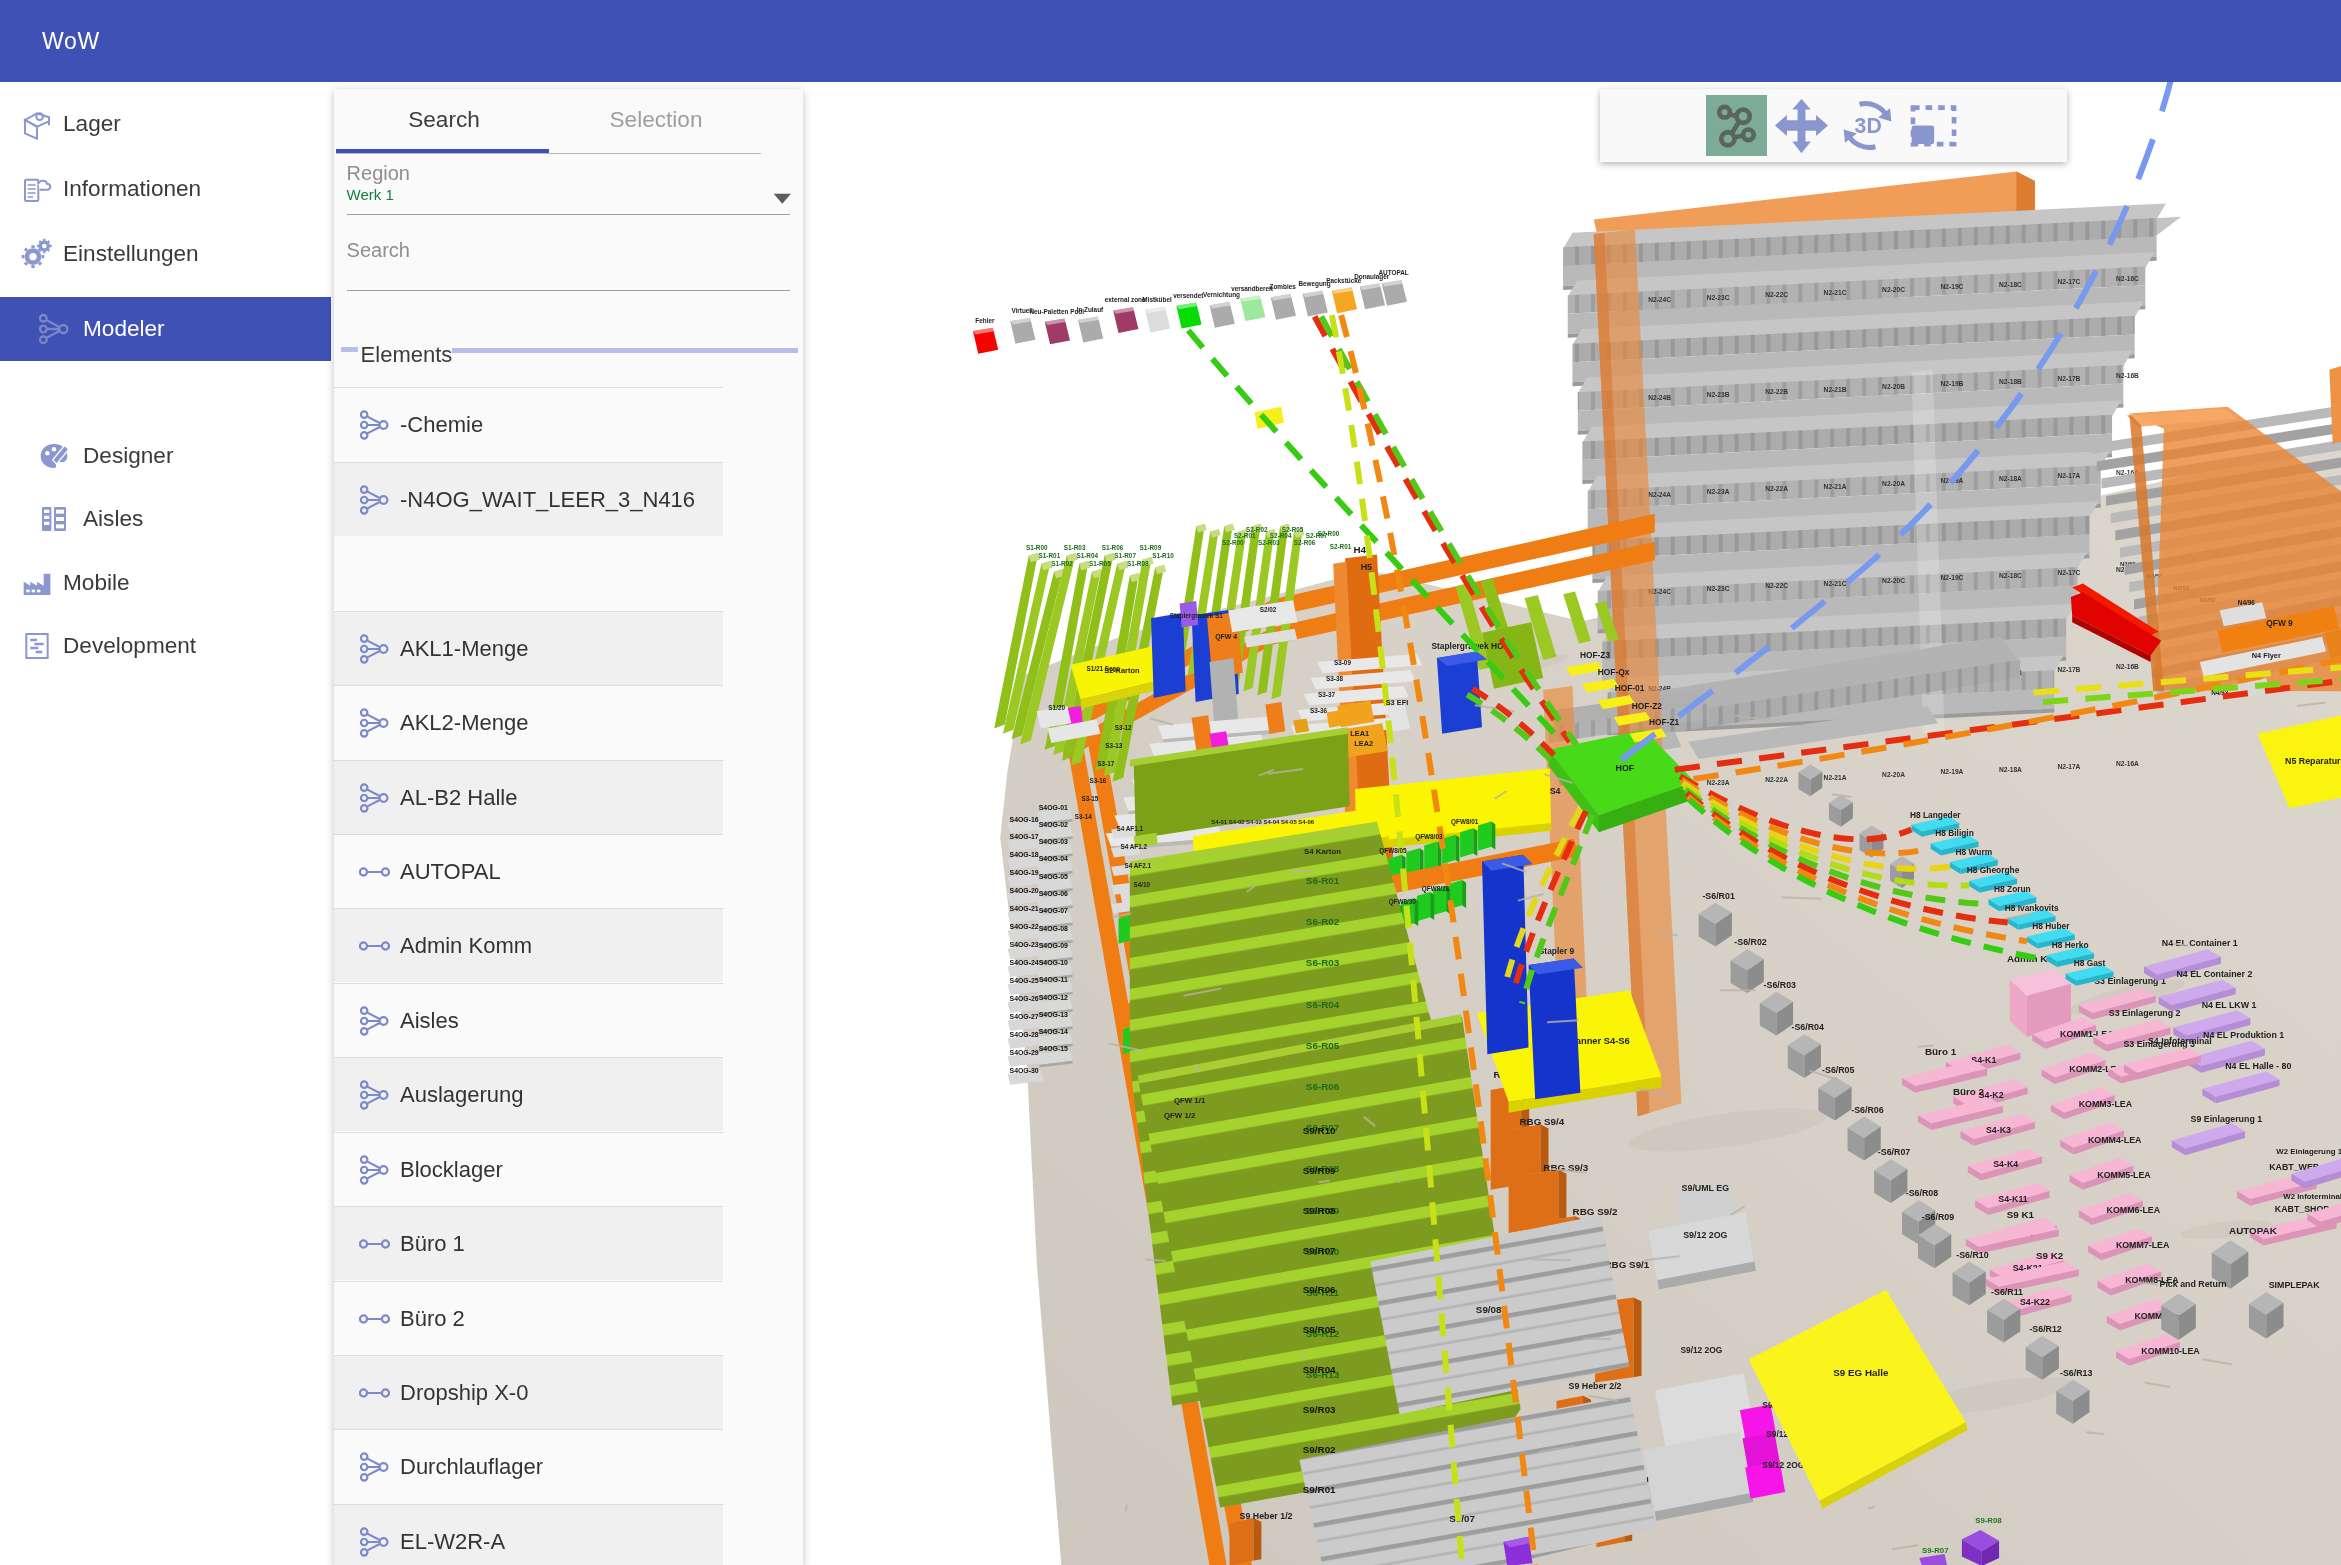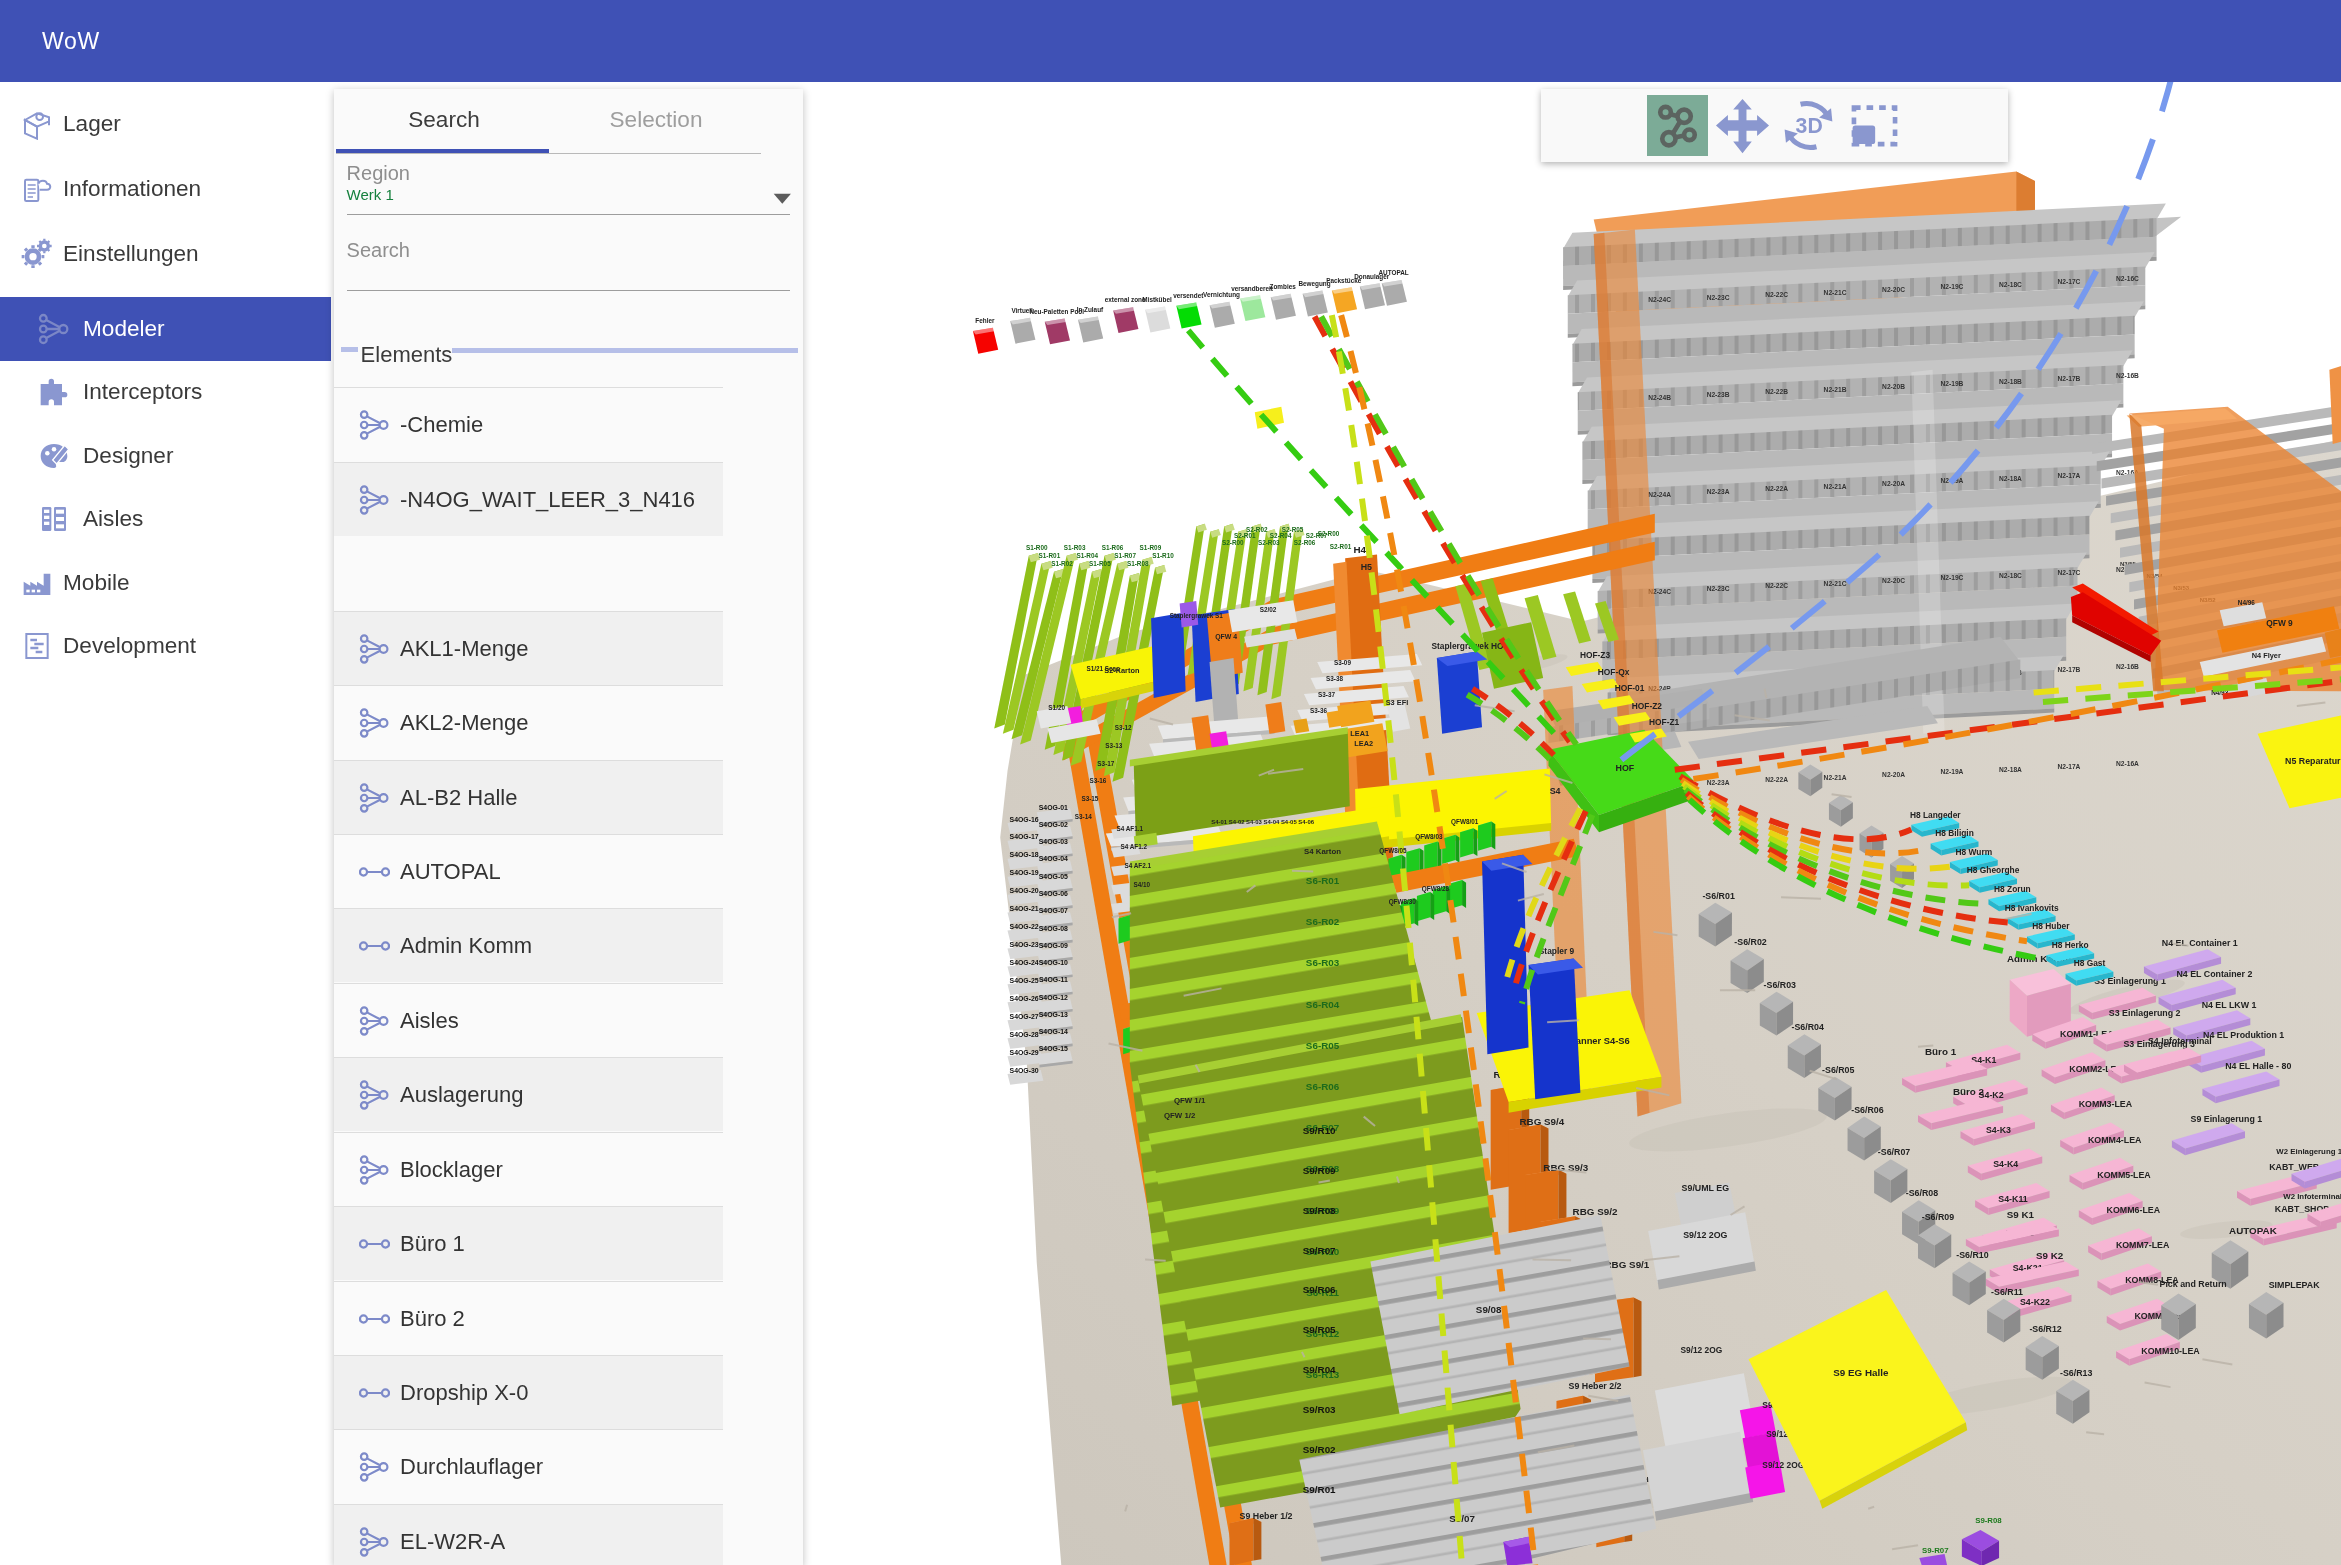--- a/index.html
+++ b/index.html
@@ -20,21 +20,21 @@
 .flabel{position:absolute;left:12.6px;color:#8e8e8e}
 .fvalue{position:absolute;left:12.6px;color:#15803d;font-size:15px}
 .funder{position:absolute;left:12.6px;width:443px;height:1.3px;background:#9d9d9d}
 #elhead{position:absolute;left:26.6px;top:253px;font-size:22px;color:#3b3b3b}
 #eldash{position:absolute;left:6.6px;top:258px;width:17.3px;height:5.3px;background:#b6bfe8}
 #elline{position:absolute;left:118px;top:259px;width:346px;height:5.3px;background:#b6bfe8}
 .row{position:absolute;left:0;width:389px;height:74px;border-top:0.7px solid #ddd;font-size:22px;color:#333}
 .row .txt{position:absolute;left:66px;top:50%;transform:translateY(-50%)}
 .row svg{position:absolute;left:25px;top:50%;transform:translateY(-50%);width:31px;height:31px}
 .row.alt{background:#f0f0f0}
-#toolbar{position:absolute;left:1541px;top:89px;width:467px;height:73px;background:#f9f9f9;box-shadow:0 2px 6.6px rgba(0,0,0,.3)}
+#toolbar{position:absolute;left:1600px;top:89px;width:467px;height:73px;background:#f9f9f9;box-shadow:0 2px 6.6px rgba(0,0,0,.3)}
 .tbi{position:absolute;top:6px;width:61px;height:61px}
 </style>
 </head>
 <body>
 <svg id="scene" viewBox="0 0 3524 2356">
 <defs>
 <linearGradient id="flg" x1="0" y1="1" x2="1" y2="0">
 <stop offset="0" stop-color="#cdc7bd"></stop>
         <stop offset="0.5" stop-color="#d6d0c6"></stop>
         <stop offset="1" stop-color="#dcd7ce"></stop>
@@ -1052,26 +1052,20 @@
   <div class="mi sub active" style="top:215px;height:64px">
       <svg viewBox="0 0 48 48" fill="none" stroke="#7b87c6" stroke-width="3.4">
         <circle cx="8" cy="8" r="5"></circle>
         <circle cx="8" cy="24" r="5"></circle>
         <circle cx="8" cy="40" r="5"></circle>
         <circle cx="38" cy="24" r="6"></circle>
         <path d="M13 11 L32 21M13 24h19M13 37 L32 27"></path>
       </svg>
       <span class="txt">Modeler</span>
     </div>
-  <div class="mi sub" style="top:278px">
-      <svg viewBox="0 0 48 48" fill="#8a97d0">
-        <path d="M4 12h12v-4a4 4 0 0 1 8 0v4h12v12h4a4 4 0 0 1 0 8h-4v12H24v-5a4 4 0 0 0-8 0v5H4V12z"></path>
-      </svg>
-      <span class="txt">Interceptors</span>
-    </div>
   <div class="mi sub" style="top:342px">
       <svg viewBox="0 0 48 48" fill="#8a97d0">
         <path d="M24 6C12 6 4 14 4 24s8 18 20 18c3 0 4-2 3-4-1-3 1-5 4-5h6c4 0 7-4 7-9C44 13 35 6 24 6z"></path>
         <circle cx="14" cy="20" r="3.4" fill="#fff"></circle>
         <circle cx="24" cy="14" r="3.4" fill="#fff"></circle>
         <circle cx="34" cy="20" r="3.4" fill="#fff"></circle>
         <path d="M40 8L22 30l6 6L46 14z" fill="#8a97d0" stroke="#fff" stroke-width="2"></path>
       </svg>
       <span class="txt">Designer</span>
     </div>

